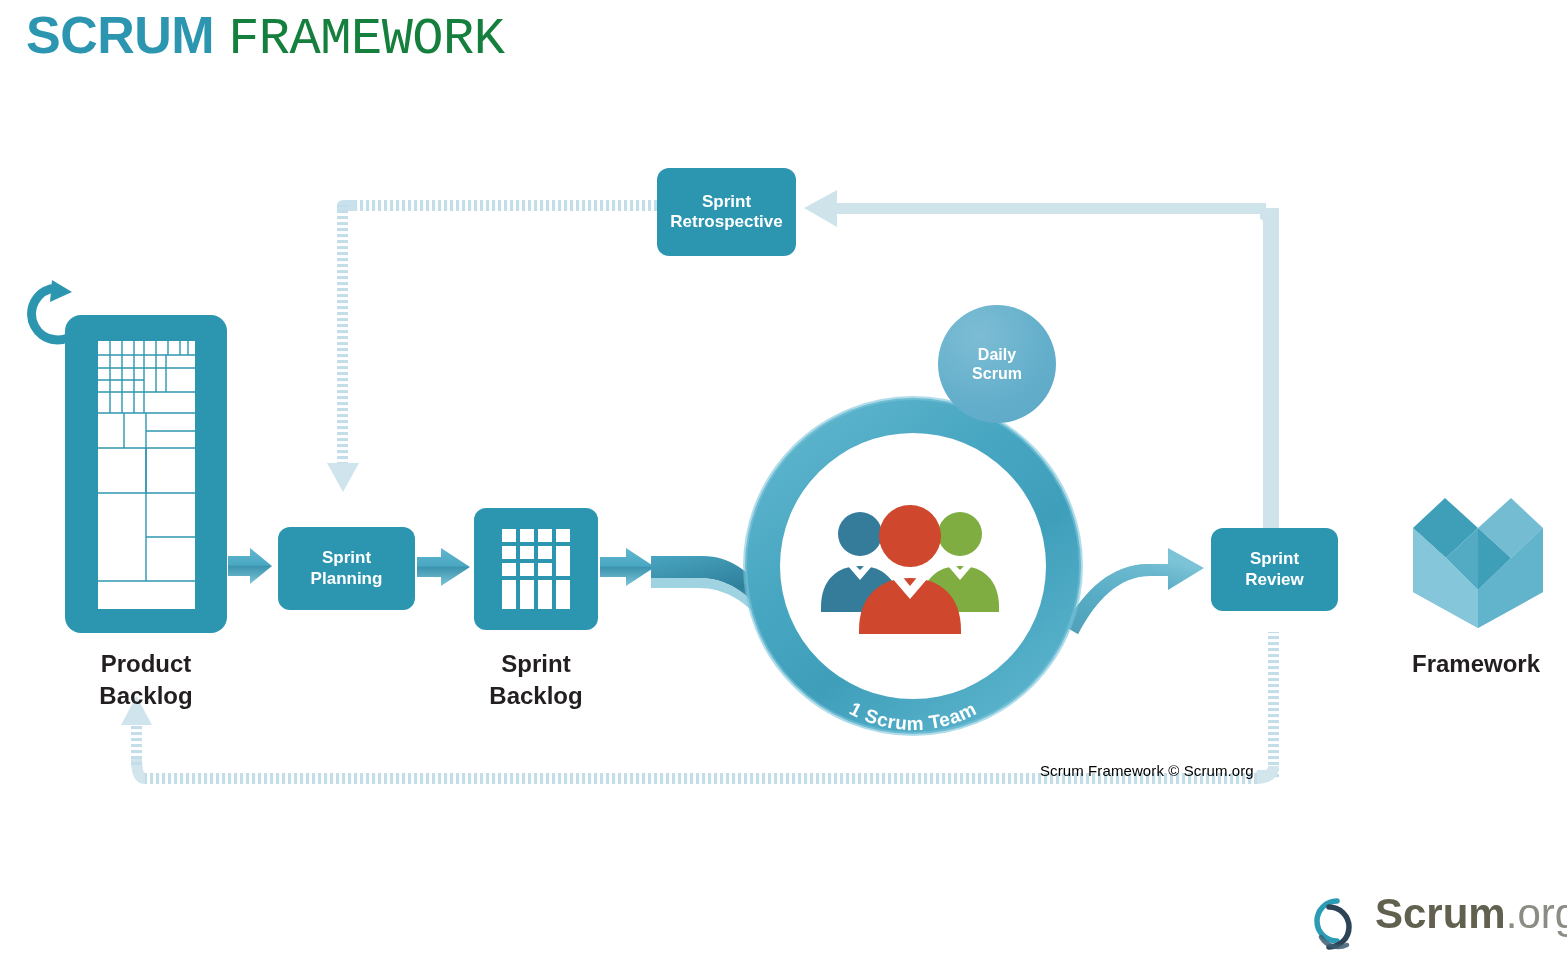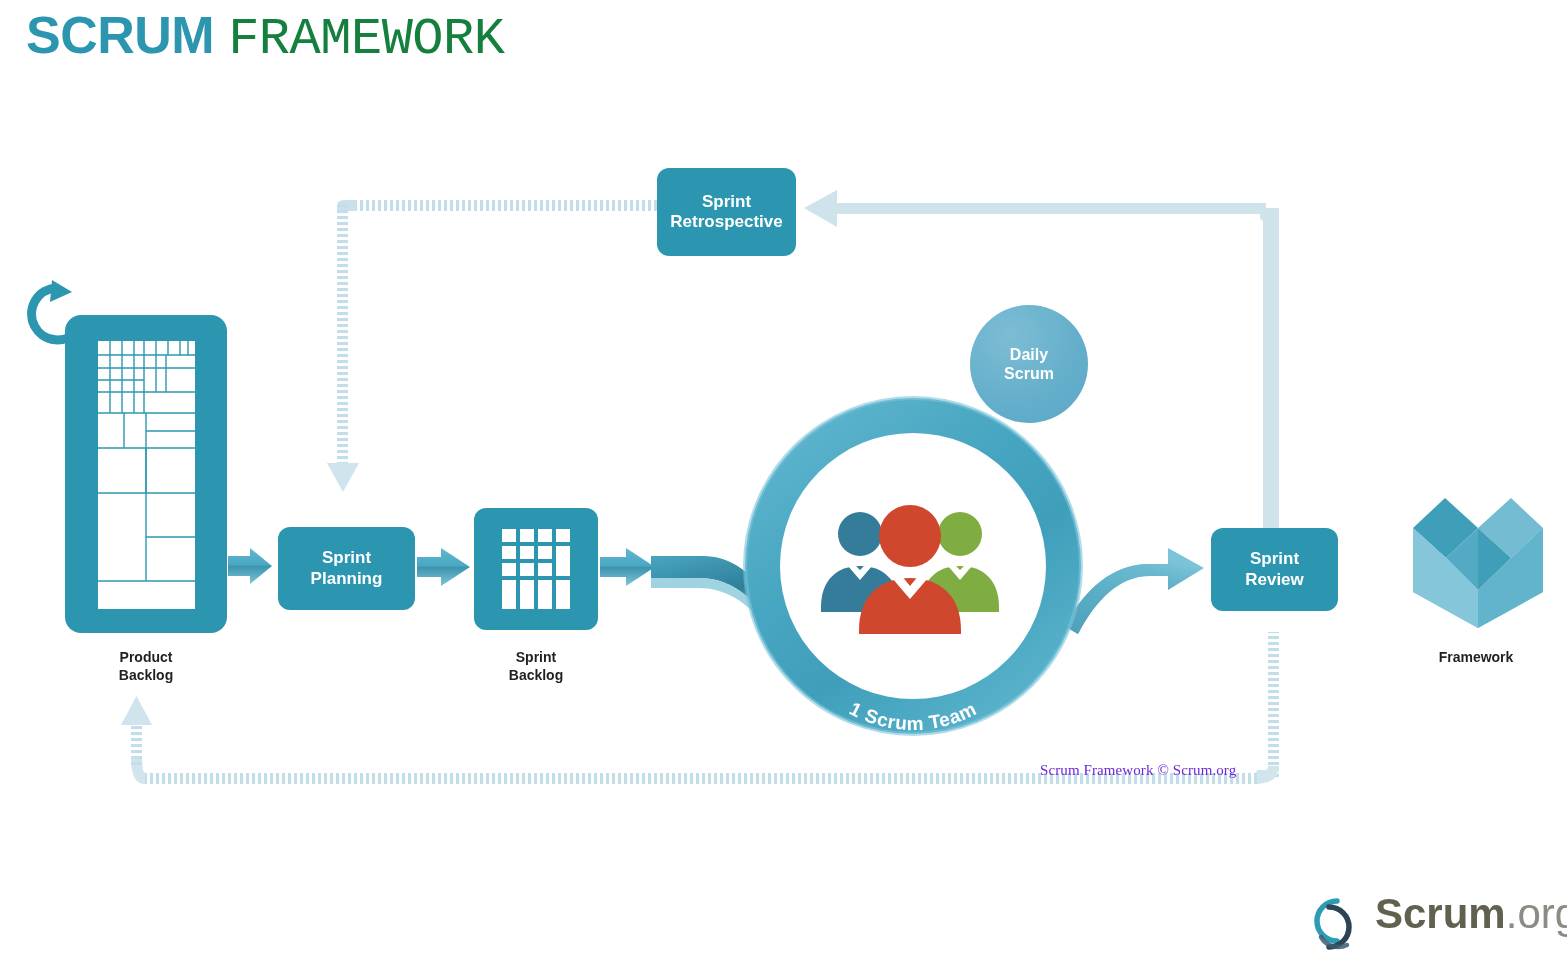--- a/index.html
+++ b/index.html
@@ -102,41 +102,41 @@
     position: absolute;
     left: 28px; top: 21px;
     width: 68px; height: 80px;
   }
 
   
   .caption {
     position: absolute;
     color: #231f20;
     font-weight: 700;
-    font-size: 14px;
+    font-size: 24px;
     text-align: center;
     line-height: 1.32;
     white-space: pre-line;
     z-index: 30;
   }
   #caption-product-backlog { left: 56px;   top: 648px; width: 180px; }
   #caption-sprint-backlog  { left: 446px;  top: 648px; width: 180px; }
   #caption-increment       { left: 1386px; top: 648px; width: 180px; }
 
   
   #scrum-circle {
     position: absolute;
     left: 737px; top: 390px;
     width: 352px; height: 352px;
     z-index: 22;
   }
 
   #daily-scrum {
     position: absolute;
-    left: 970px; top: 305px;
+    left: 938px; top: 305px;
     width: 118px; height: 118px;
     border-radius: 50%;
     background: radial-gradient(circle at 34% 26%, #7dbdd4 0%, #63aecb 60%, #5aa7c5 100%);
     color: #ffffff;
     font-weight: 700;
     font-size: 16px;
     line-height: 1.2;
     display: flex;
     align-items: center;
     justify-content: center;
@@ -166,26 +166,25 @@
     left: 0; top: 0;
     width: 1567px; height: 975px;
     z-index: 10;
   }
 
   
   #footnote {
     position: absolute;
     left: 1040px; top: 762px;
     font-size: 15px;
-    color: #6d28d9;
+    color: #000000;
     font-weight: 400;
     letter-spacing: 0.1px;
     white-space: nowrap;
     z-index: 30;
-    font-family: Liberation Serif, serif;
   }
 
   
   #logo {
     position: absolute;
     left: 1307px; top: 893px;
     width: 250px; height: 66px;
     display: flex;
     z-index: 30;
   }

